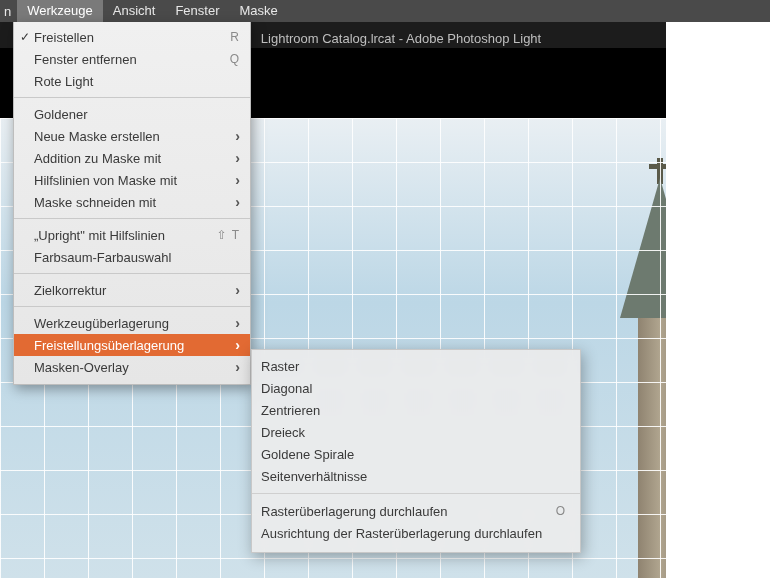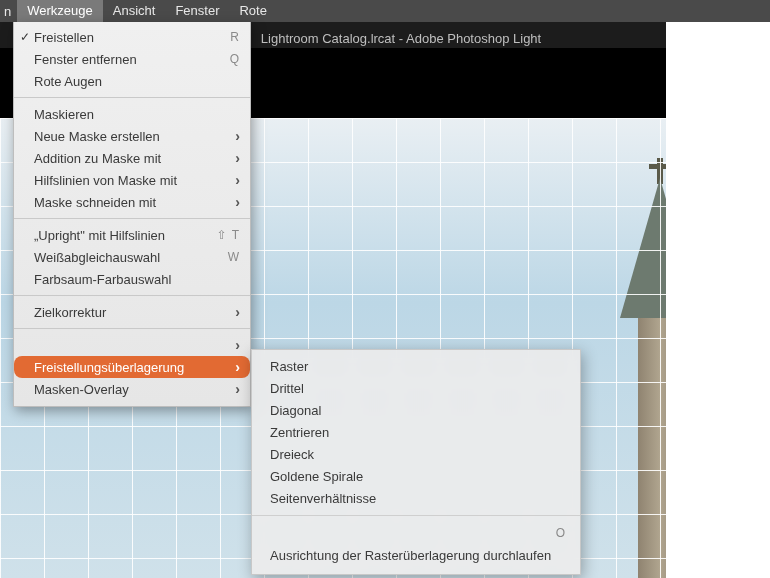--- a/index.html
+++ b/index.html
@@ -27,26 +27,26 @@
   .spire .cross { position: absolute; top: -20px; left: 37px; width: 6px; height: 26px; background: #5a5a4a; }
   .spire .cross::after { content:""; position:absolute; top:6px; left:-8px; width:22px; height:5px; background:#5a5a4a; }
 
   
   .menu { position: absolute; top: 22px; left: 13px; width: 238px; background: linear-gradient(#f0f0f0,#e6e6e6); border: 1px solid #bdbdbd; border-top: none; box-shadow: 2px 4px 12px rgba(0,0,0,.35); font-size: 13px; color: #3a3a3a; padding: 4px 0 6px 0; }
   .menu .row { display: flex; align-items: center; height: 22px; padding: 0 10px 0 20px; position: relative; cursor: default; }
   .menu .row .check { position: absolute; left: 6px; font-size: 12px; color: #3a3a3a; }
   .menu .row .short { margin-left: auto; color: #8a8a8a; font-size: 12px; letter-spacing: 1px; }
   .menu .row .chev { margin-left: auto; font-size: 14px; color: #555; font-weight: bold; }
   .menu .sep { height: 1px; background: #c9c9c9; margin: 5px 0; }
-  .menu .row.hl { background: #e26a33; color: #fff; border-radius: 8px; }
+  .menu .row.hl { background: #e26a33; color: #fff; }
   .menu .row.hl .chev { color: #fff; }
 
   
   .submenu { position: absolute; top: 349px; left: 251px; width: 330px; background: rgba(236,236,236,.92); backdrop-filter: blur(6px); border: 1px solid #c8c8c8; box-shadow: 2px 4px 14px rgba(0,0,0,.3); font-size: 13px; color: #3a3a3a; padding: 5px 0 8px 0; }
-  .submenu .row { display: flex; align-items: center; height: 22px; padding: 0 14px 0 18px; cursor: default; }
+  .submenu .row { display: flex; align-items: center; height: 22px; padding: 0 14px 0 9px; cursor: default; }
   .submenu .row .short { margin-left: auto; color: #8a8a8a; font-size: 12px; letter-spacing: 1px; }
   .submenu .sep { height: 1px; background: #cfcfcf; margin: 6px 0; }
 
   .whitebox { position:absolute; right:0; top:22px; width:104px; height:556px; background:#fff; }
 </style>
 </head>
 <body>
 
 <div class="app-bg"></div>
 <div class="top-dark"></div>
@@ -58,44 +58,44 @@
   </div>
   <div class="grid-overlay"></div>
 </div>
 <div class="whitebox"></div>
 
 <div class="menubar">
   <span class="mtruncated">n</span>
   <span class="mitem active">Werkzeuge</span>
   <span class="mitem">Ansicht</span>
   <span class="mitem">Fenster</span>
-  <span class="mitem">Rote</span>
+  <span class="mitem">Maske</span>
 </div>
 
 <div class="titlebar">
   <span class="docicon"></span>
   <span>Lightroom Catalog.lrcat - Adobe Photoshop Light</span>
 </div>
 
 <div class="menu" id="main-menu">
     <div class="row">
       <span class="check">✓</span>
       <span>Freistellen</span>
       <span class="short">R</span>
     </div>
     <div class="row">
       <span>Fenster entfernen</span>
       <span class="short">Q</span>
     </div>
     <div class="row">
-      <span>Rote Augen</span>
+      <span>Rote Light</span>
     </div>
     <div class="sep"></div>
     <div class="row">
-      <span>Maskieren</span>
+      <span>Goldener</span>
     </div>
     <div class="row">
       <span>Neue Maske erstellen</span>
       <span class="chev">›</span>
     </div>
     <div class="row">
       <span>Addition zu Maske mit</span>
       <span class="chev">›</span>
     </div>
     <div class="row">
@@ -105,67 +105,62 @@
     <div class="row">
       <span>Maske schneiden mit</span>
       <span class="chev">›</span>
     </div>
     <div class="sep"></div>
     <div class="row">
       <span>„Upright" mit Hilfslinien</span>
       <span class="short">⇧ T</span>
     </div>
     <div class="row">
-      <span>Weißabgleichauswahl</span>
-      <span class="short">W</span>
-    </div>
-    <div class="row">
       <span>Farbsaum-Farbauswahl</span>
     </div>
     <div class="sep"></div>
     <div class="row">
       <span>Zielkorrektur</span>
       <span class="chev">›</span>
     </div>
     <div class="sep"></div>
     <div class="row">
+      <span>Werkzeugüberlagerung</span>
       <span class="chev">›</span>
     </div>
     <div class="row hl">
       <span>Freistellungsüberlagerung</span>
       <span class="chev">›</span>
     </div>
     <div class="row">
       <span>Masken-Overlay</span>
       <span class="chev">›</span>
     </div>
   </div>
 
 <div class="submenu" id="sub-menu">
     <div class="row">
       <span>Raster</span>
-    </div>
-    <div class="row">
-      <span>Drittel</span>
     </div>
     <div class="row">
       <span>Diagonal</span>
     </div>
     <div class="row">
       <span>Zentrieren</span>
     </div>
     <div class="row">
       <span>Dreieck</span>
     </div>
     <div class="row">
       <span>Goldene Spirale</span>
     </div>
     <div class="row">
       <span>Seitenverhältnisse</span>
     </div>
     <div class="sep"></div>
     <div class="row">
+      <span>Rasterüberlagerung durchlaufen</span>
       <span class="short">O</span>
     </div>
     <div class="row">
       <span>Ausrichtung der Rasterüberlagerung durchlaufen</span>
     </div>
   </div>
 
 </body></html>

